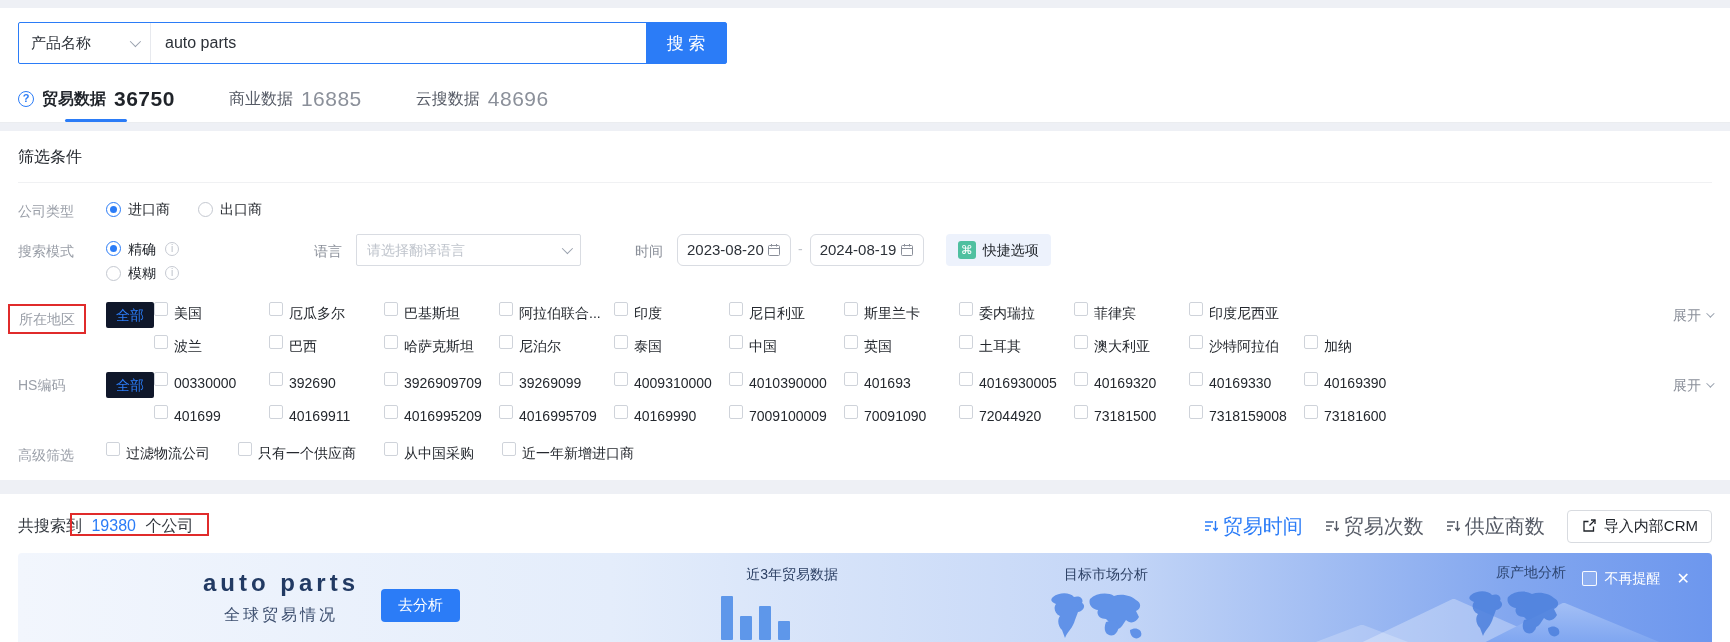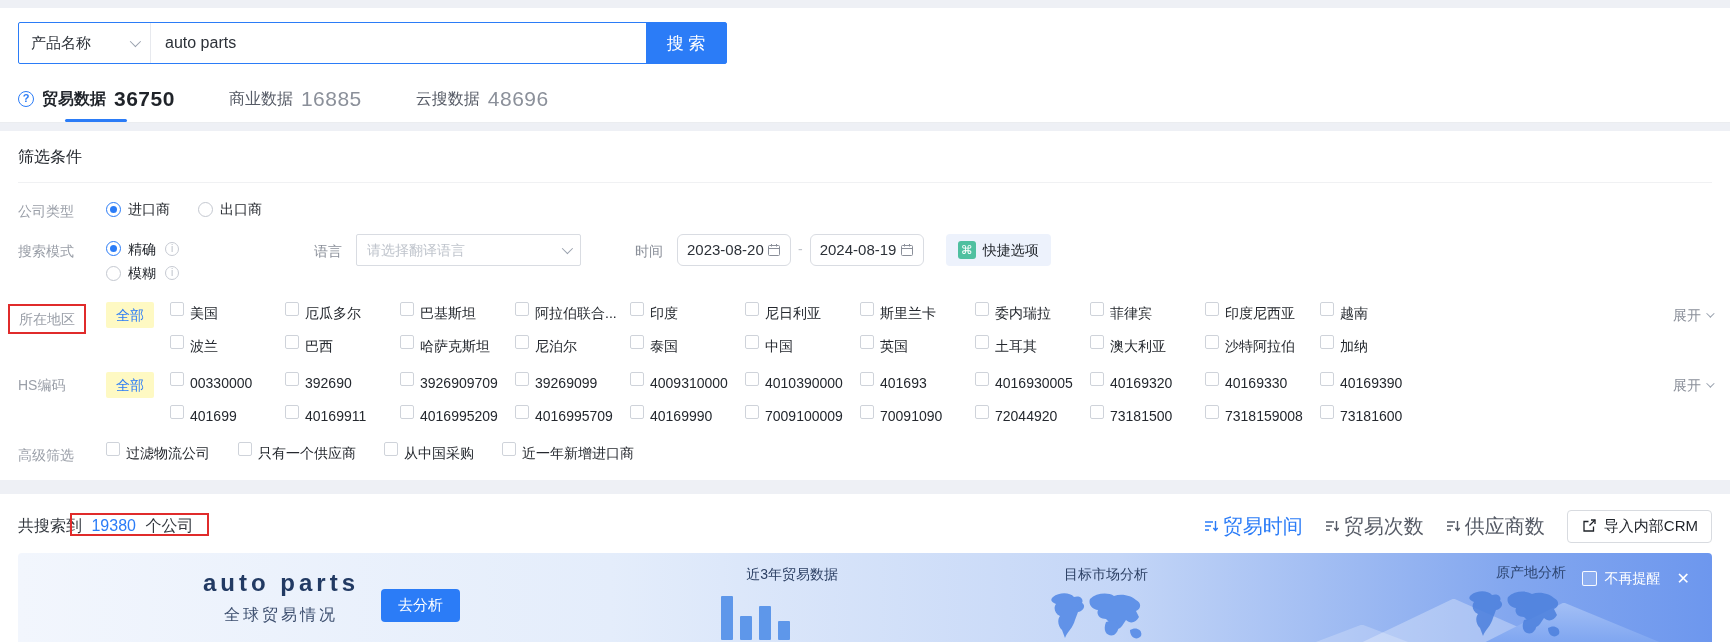--- a/index.html
+++ b/index.html
@@ -53,21 +53,21 @@
   .select-box { width:225px; height:32px; border:1px solid #d9dce2; border-radius:2px; display:flex;
     align-items:center; justify-content:space-between; padding:0 10px; color:#bfc4cc; cursor:pointer; margin-top:-4px; }
   .date-box { width:114px; height:32px; border:1px solid #d9dce2; border-radius:6px; display:flex;
     align-items:center; justify-content:space-between; padding:0 9px; color:#2c3138; font-size:15px; margin-top:-4px; cursor:pointer; }
   .dash { color:#c0c4cb; margin:0 7px; }
   .quick-btn { display:flex; align-items:center; gap:7px; background:#edf2fc; border-radius:4px;
     padding:5px 12px; margin:-4px 0 0 22px; color:#24282e; cursor:pointer; height:32px; }
   .quick-glyph { width:18px; height:18px; border-radius:3px; background:#4fc0a0; color:#fff; font-size:12px;
     line-height:18px; text-align:center; display:inline-block; }
   .fcontent { flex:1; display:flex; align-items:flex-start; position:relative; }
-  .all-chip { background:#fef9c3; color:#2b7cf7; padding:2px 10px; border-radius:2px; margin-right:16px; cursor:pointer; flex-shrink:0; }
+  .all-chip { background:#0f172a; color:#2b7cf7; padding:2px 10px; border-radius:2px; cursor:pointer; flex-shrink:0; }
   .rows { flex:1; }
   .grid11 { display:grid; grid-template-columns:repeat(10,115px) minmax(60px,1fr); row-gap:0; }
   .grid11 + .grid11 { margin-top:11px; }
   .cb-item { display:inline-flex; gap:6px; cursor:pointer; color:#24282e; white-space:nowrap; overflow:hidden; }
   .cbx { width:14px; height:14px; border:1px solid #cfd3da; border-radius:2px; background:#fff; flex-shrink:0; }
   .expand-link { position:absolute; right:0; top:2px; color:#8a8f99; cursor:pointer; display:flex; align-items:center; gap:5px; }
   .expand-link .chevron { width:6px; height:6px; }
   .adv-list { display:flex; gap:28px; }
 
   
@@ -258,24 +258,20 @@
             <label class="cb-item">
               <span class="cbx"></span>
               <span>菲律宾</span>
             </label>
 
             <label class="cb-item">
               <span class="cbx"></span>
               <span>印度尼西亚</span>
             </label>
 
-            <label class="cb-item">
-              <span class="cbx"></span>
-              <span>越南</span>
-            </label>
           </div>
         <div class="grid11">
 
             <label class="cb-item">
               <span class="cbx"></span>
               <span>波兰</span>
             </label>
 
             <label class="cb-item">
               <span class="cbx"></span>

